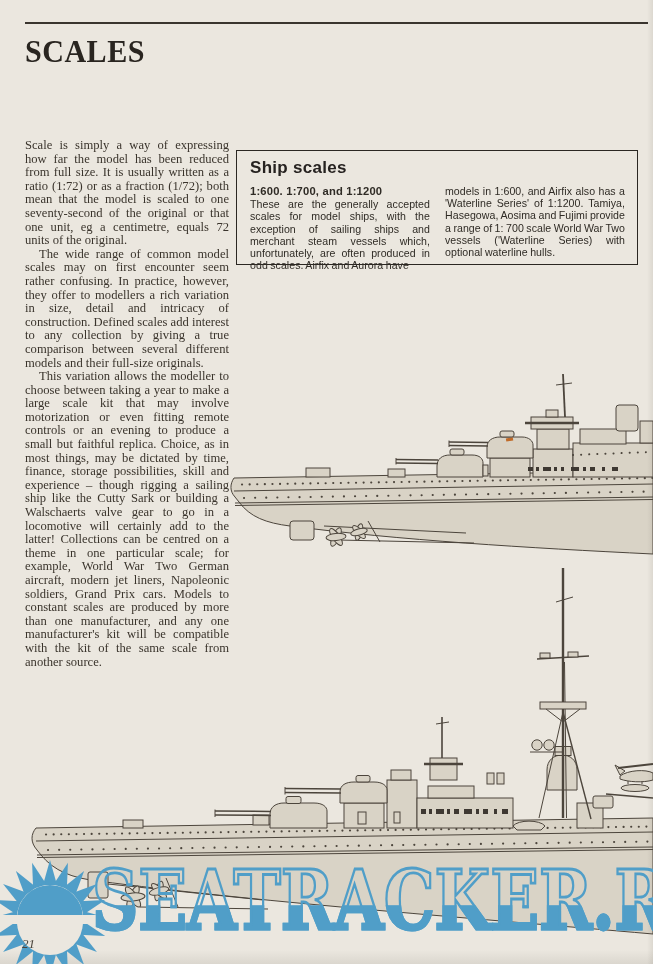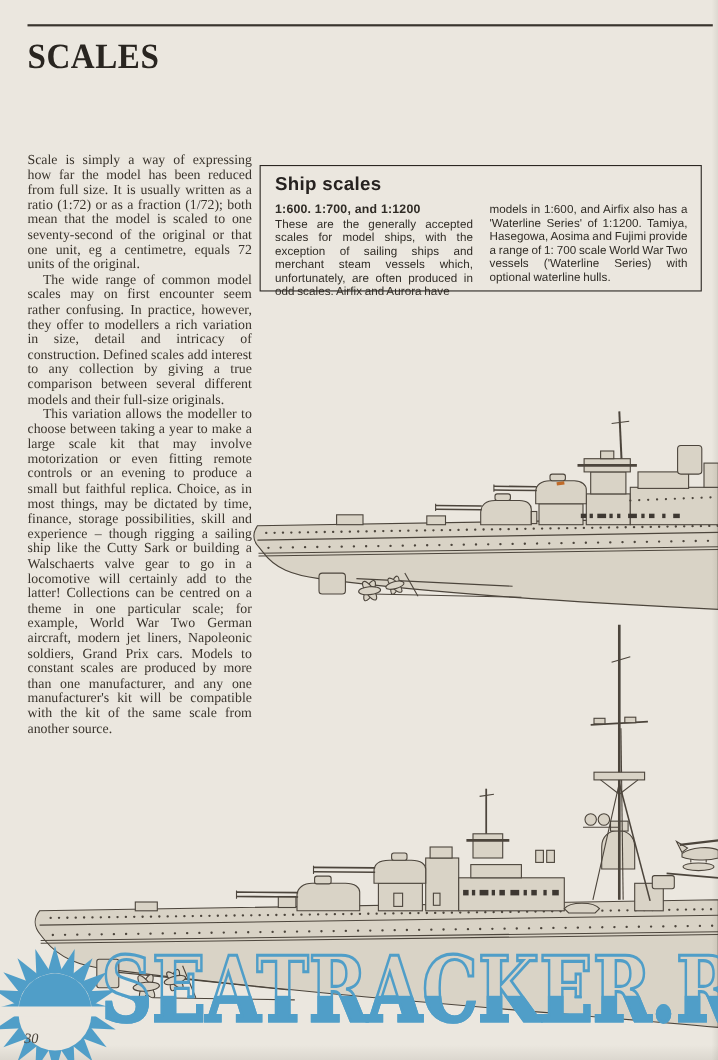--- a/index.html
+++ b/index.html
@@ -291,15 +291,15 @@
         <use href="#ray" transform="rotate(306)"></use>
       <use href="#ray" transform="rotate(324)"></use>
         <use href="#ray" transform="rotate(342)"></use>
       <circle r="33"></circle>
     </g>
     <path d="M-33,4 A33,33 0 0,0 33,4 Z" fill="#ebe7df"></path>
     <rect x="-60" y="-3" width="120" height="9" fill="#ebe7df"></rect>
   </svg>
   <div class="watermark-text">SEATRACKER.RU</div>
 
-  <div class="page-number">30</div>
+  <div class="page-number">21</div>
 
 </div>
 
 </body></html>

